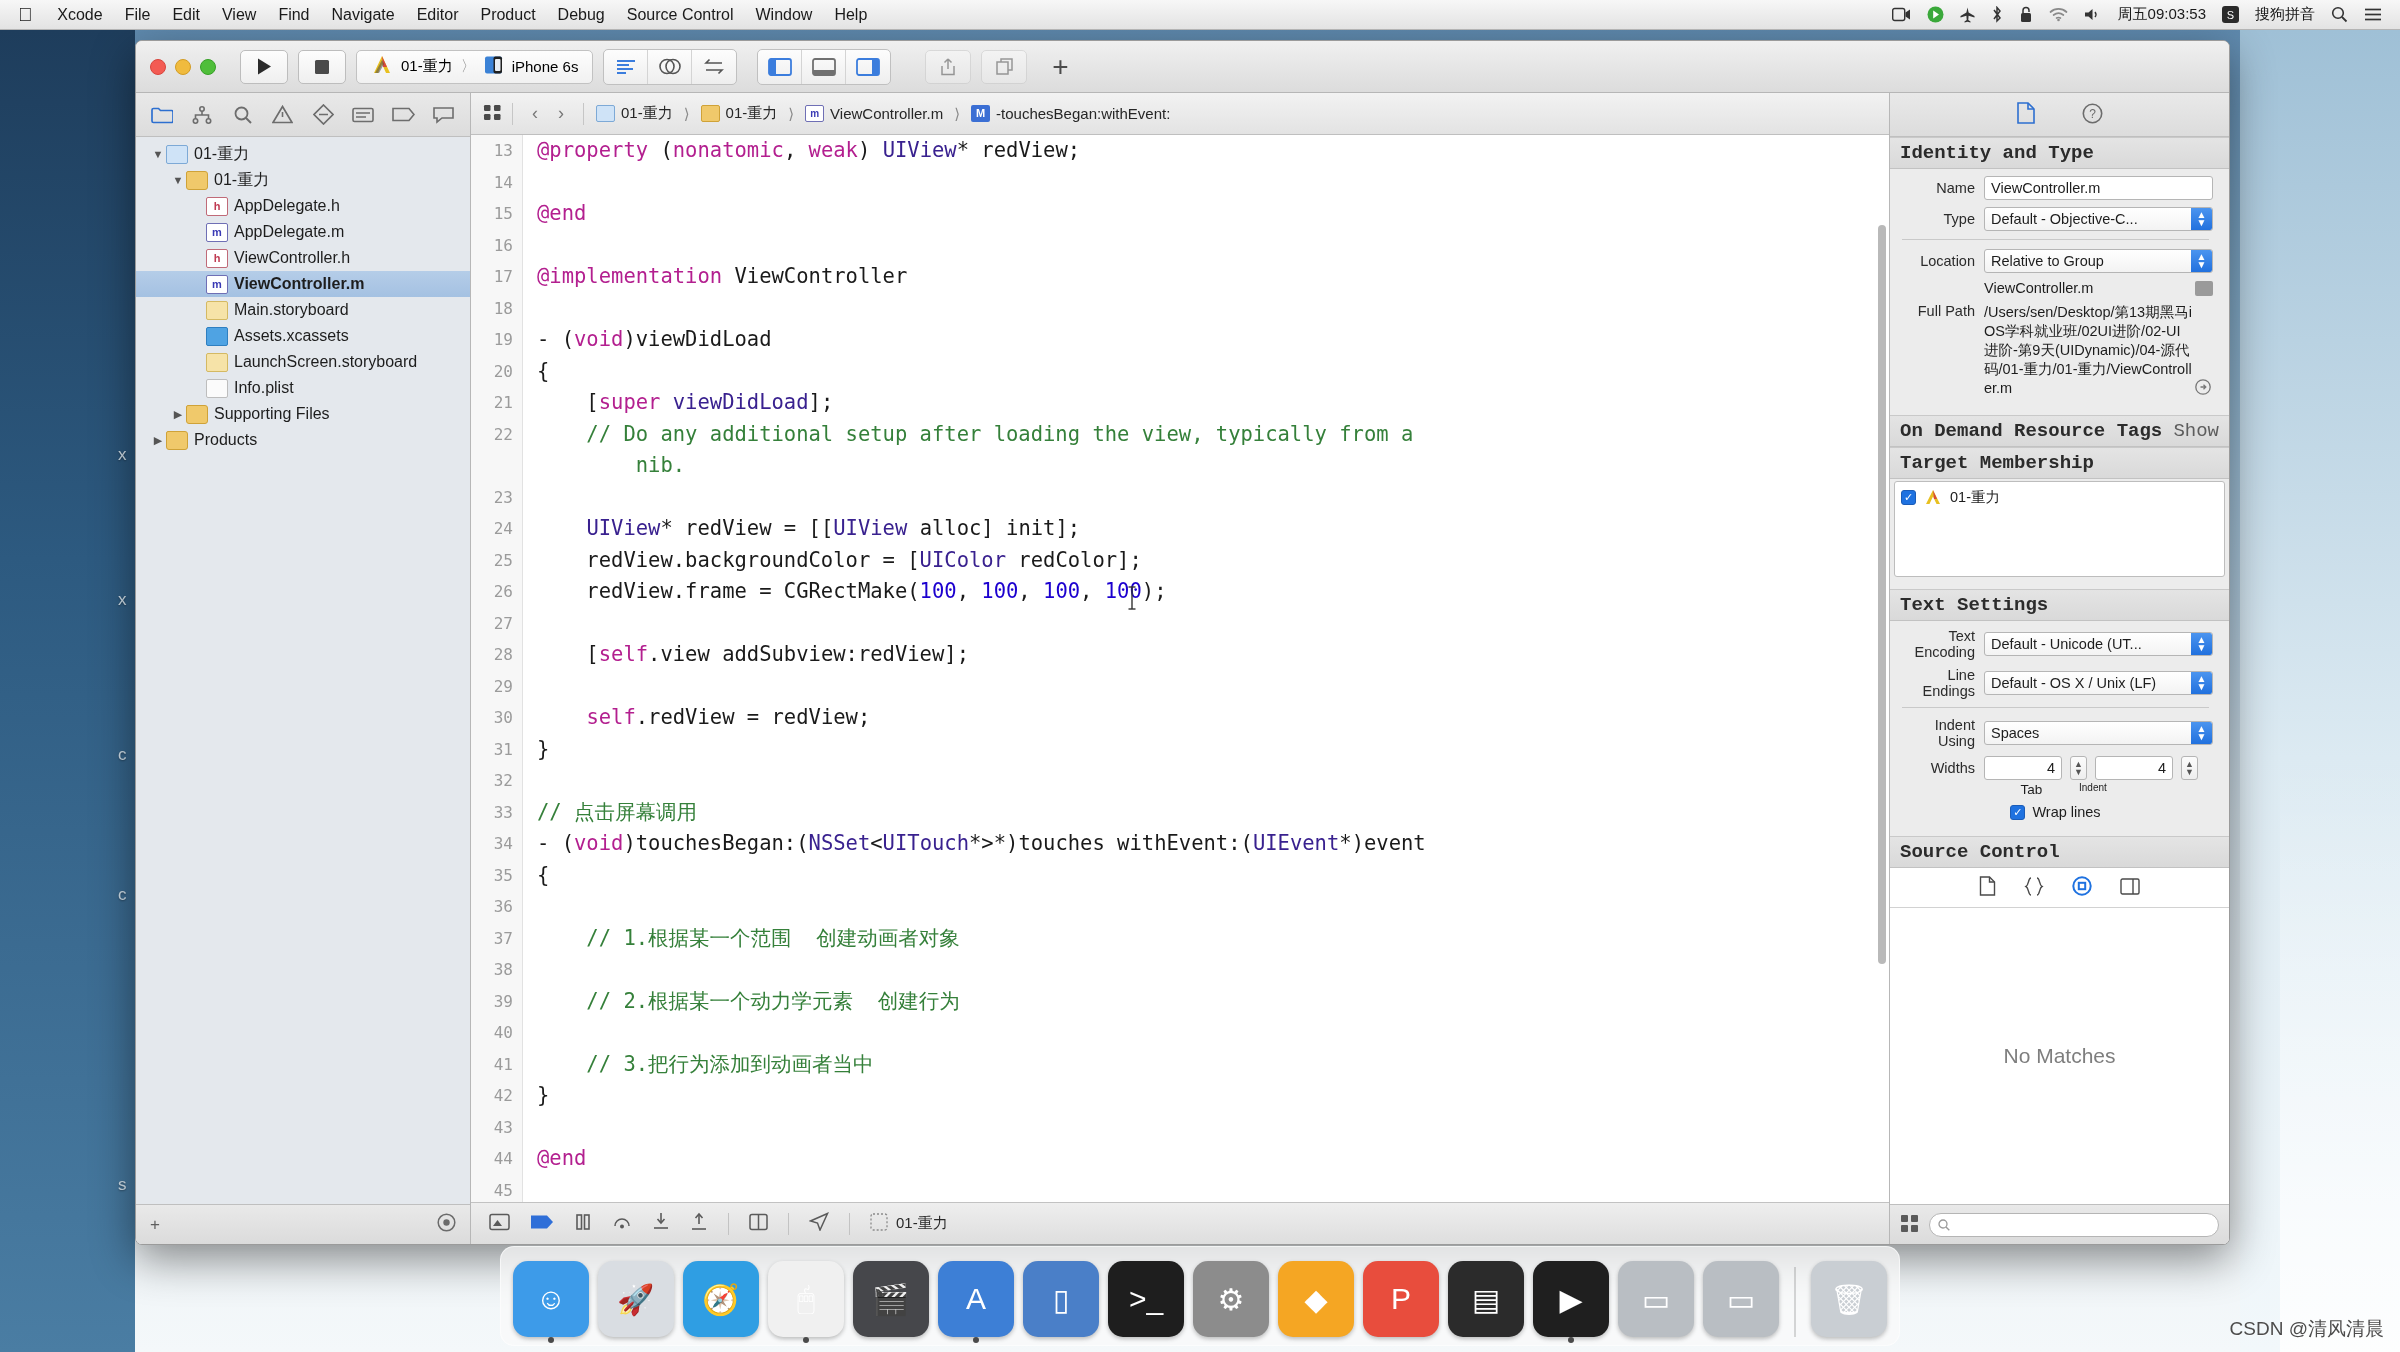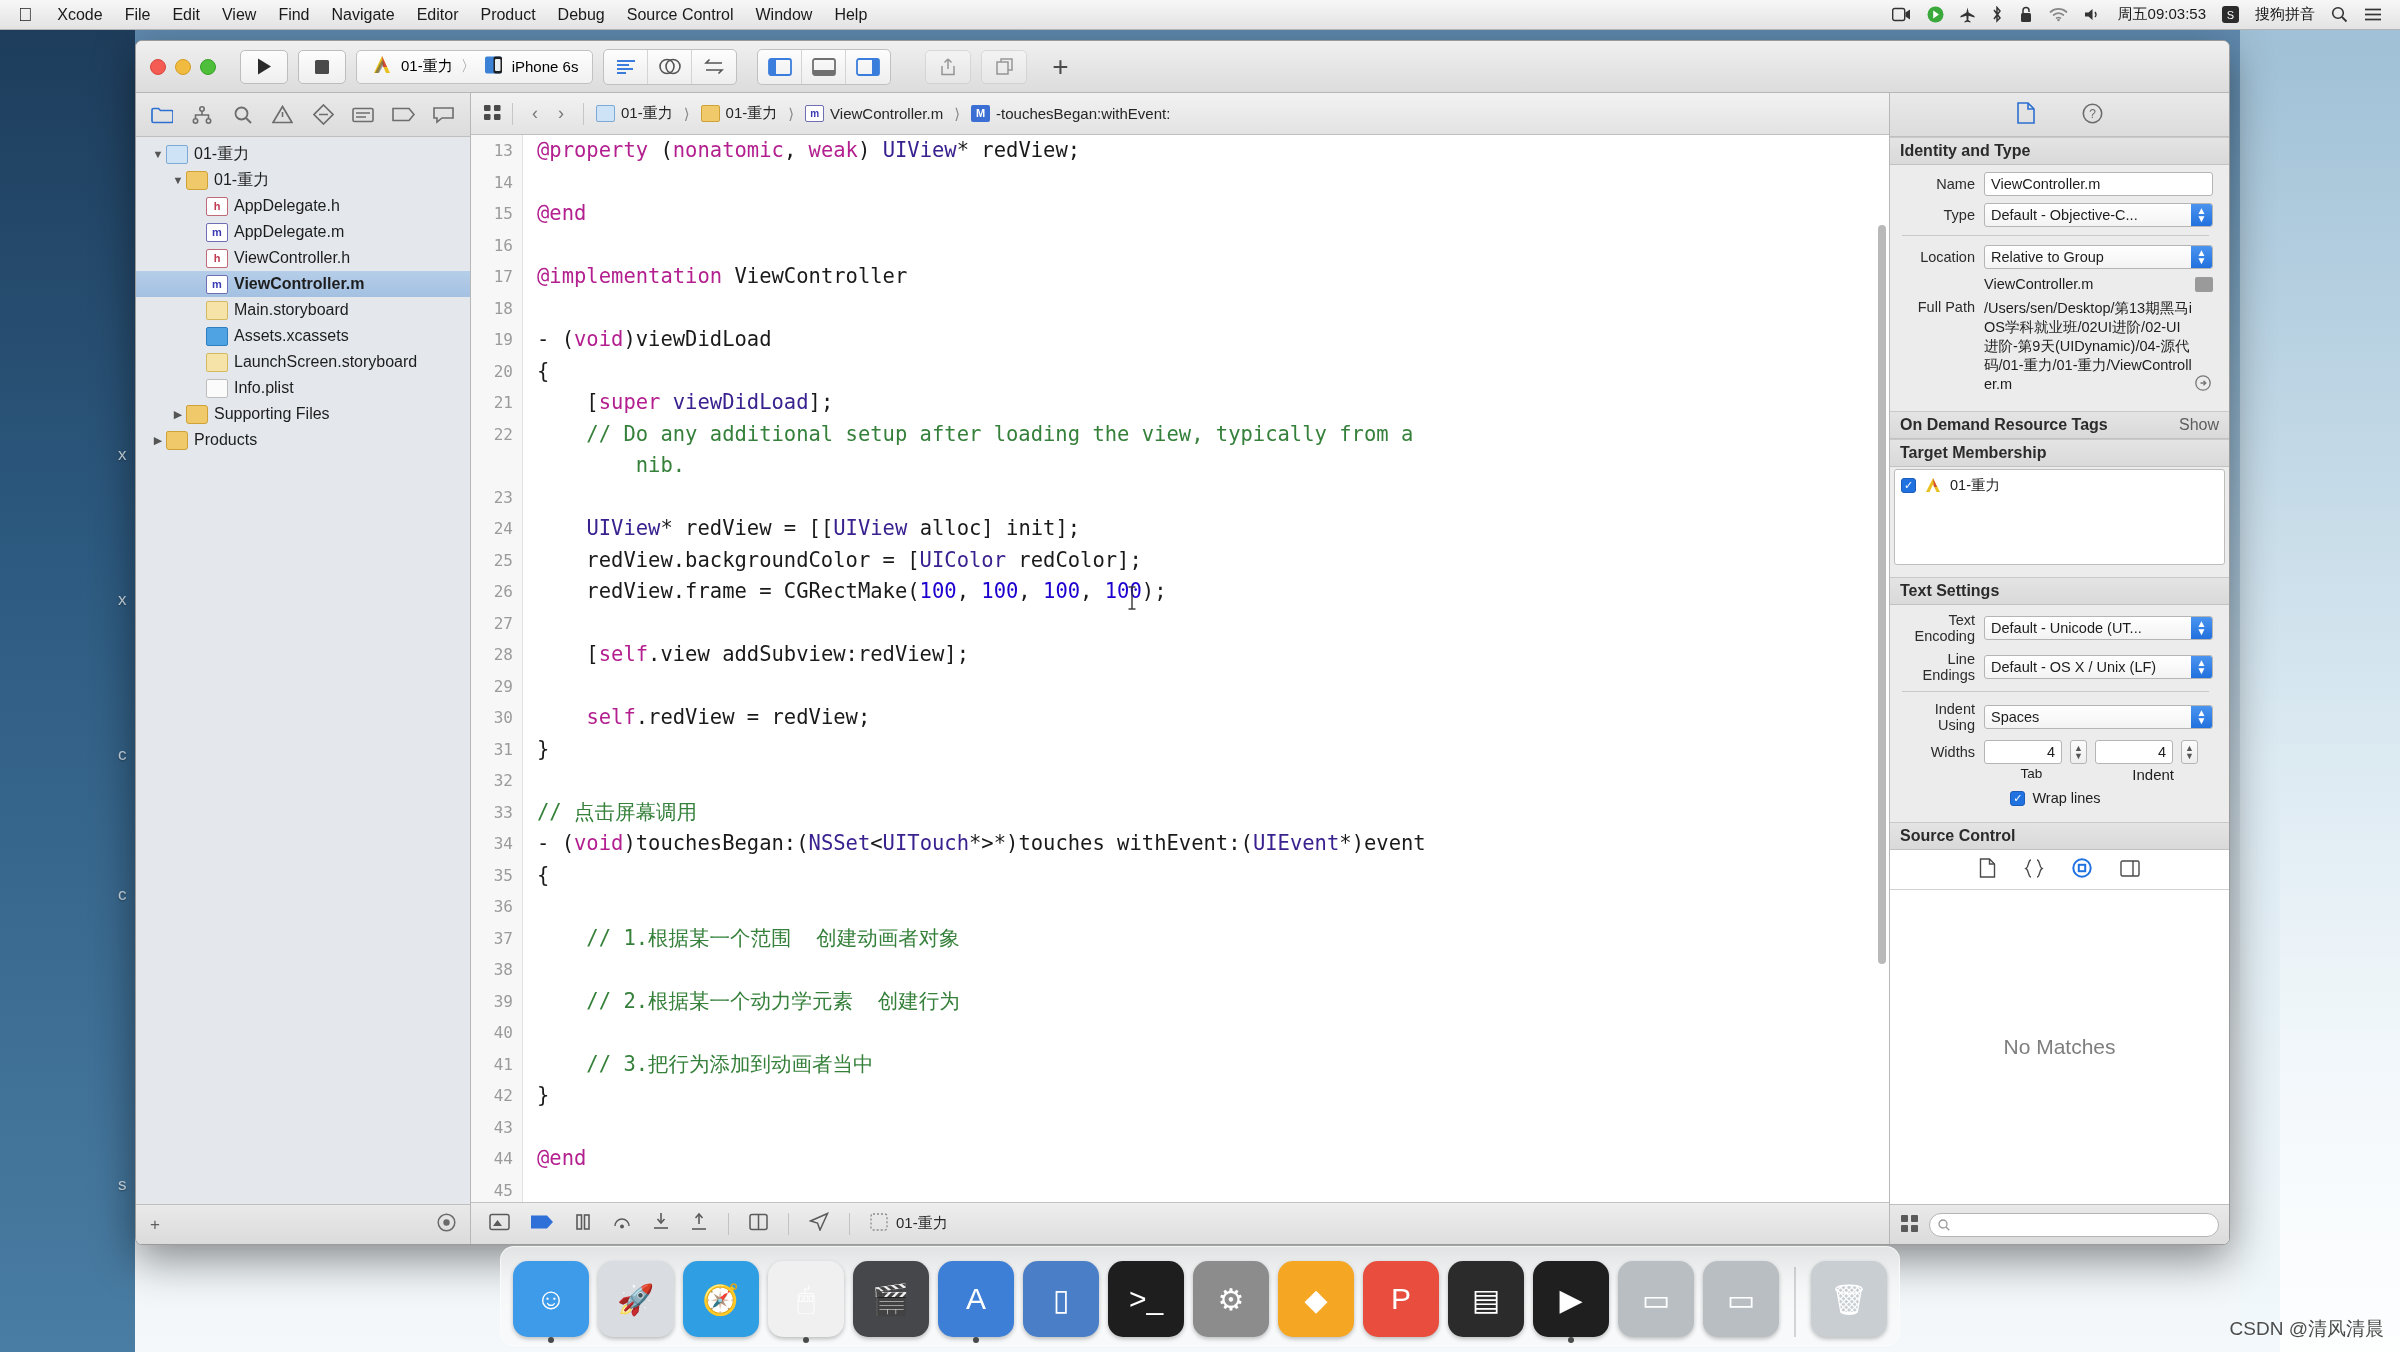--- a/index.html
+++ b/index.html
@@ -221,22 +221,22 @@
   }
   #insptabs{
     height:44px;flex:0 0 44px;display:flex;align-items:center;justify-content:center;gap:46px;
     background:linear-gradient(180deg,#e9e9e9,#dcdcdc); border-bottom:1px solid #bfbfbf;
     color:#6c6c6c;
   }
   #insptabs .it.sel{ color:#2d6fd0; }
   .sect-hd{
     background:linear-gradient(180deg,#e4e4e4,#d9d9d9);
     border-bottom:1px solid #c2c2c2; border-top:1px solid #c9c9c9;
-    padding:4px 10px; font-weight:bold; font-size:16px; color:#2b2b2b;
-    display:flex; justify-content:space-between; align-items:center;
+    padding:4px 10px; font-weight:bold; font-size:19px; color:#2b2b2b;
+    display:flex; justify-content:space-between; align-items:center;font-family:Liberation Mono, monospace;
   }
   .sect-hd .show{ font-weight:normal;color:#5d5d5d;}
   .insp-body{ padding:7px 16px 10px 8px; }
   .frow{ display:flex; align-items:center; margin-bottom:7px; }
   .flab{ width:86px; flex:0 0 86px; text-align:right; padding-right:9px; color:#2b2b2b; font-size:14.5px;}
   .ftext{
     flex:1; height:24px; background:#fff; border:1px solid #b5b5b5; border-radius:3px;
     padding:0 6px; display:flex;align-items:center; font-size:14.5px; overflow:hidden; white-space:nowrap;
   }
   .fpop{
@@ -916,21 +916,21 @@
             <div class="numfield">4</div>
             <div class="vstep">▲<br>▼</div>
             <div class="numfield">4</div>
             <div class="vstep">▲<br>▼</div>
           </div>
         </div>
         <div class="frow" style="margin-bottom:0">
           <div class="flab"></div>
           <div style="flex:1;display:flex">
             <div style="width:95px;text-align:center;font-size:13.5px">Tab</div>
-            <div style="width:95px;text-align:right;font-size:15px">Indent</div>
+            <div style="width:95px;text-align:left;font-size:10px">Indent</div>
           </div>
         </div>
         <div class="wrap-row">
           <span class="cbox">✓</span>
           <span>Wrap lines</span>
         </div>
       </div>
 
       <div class="sect-hd" style="margin-top:6px">
         <span>Source Control</span>

